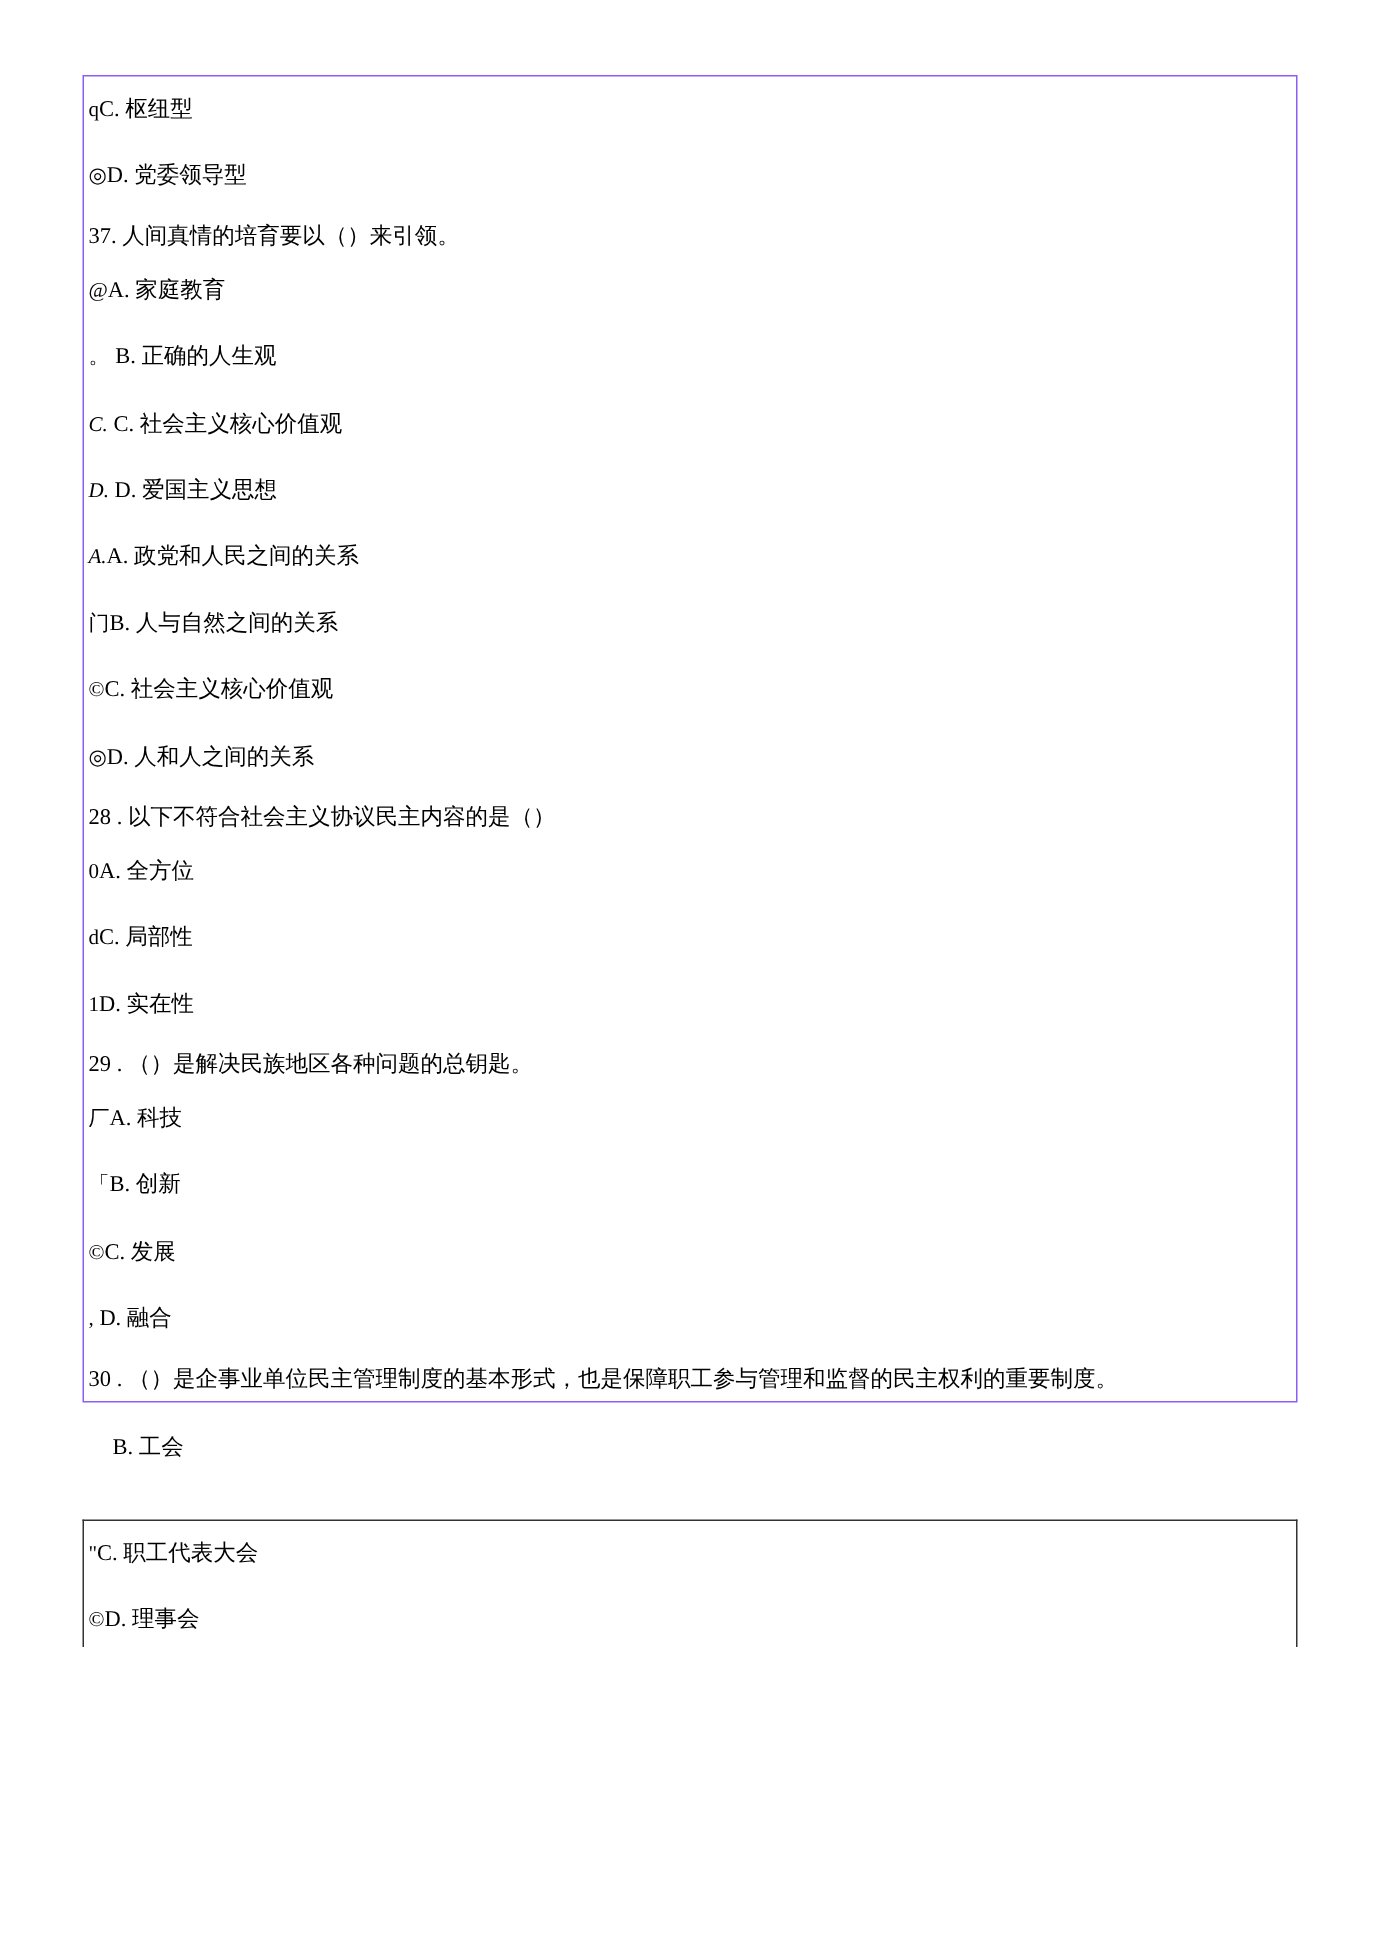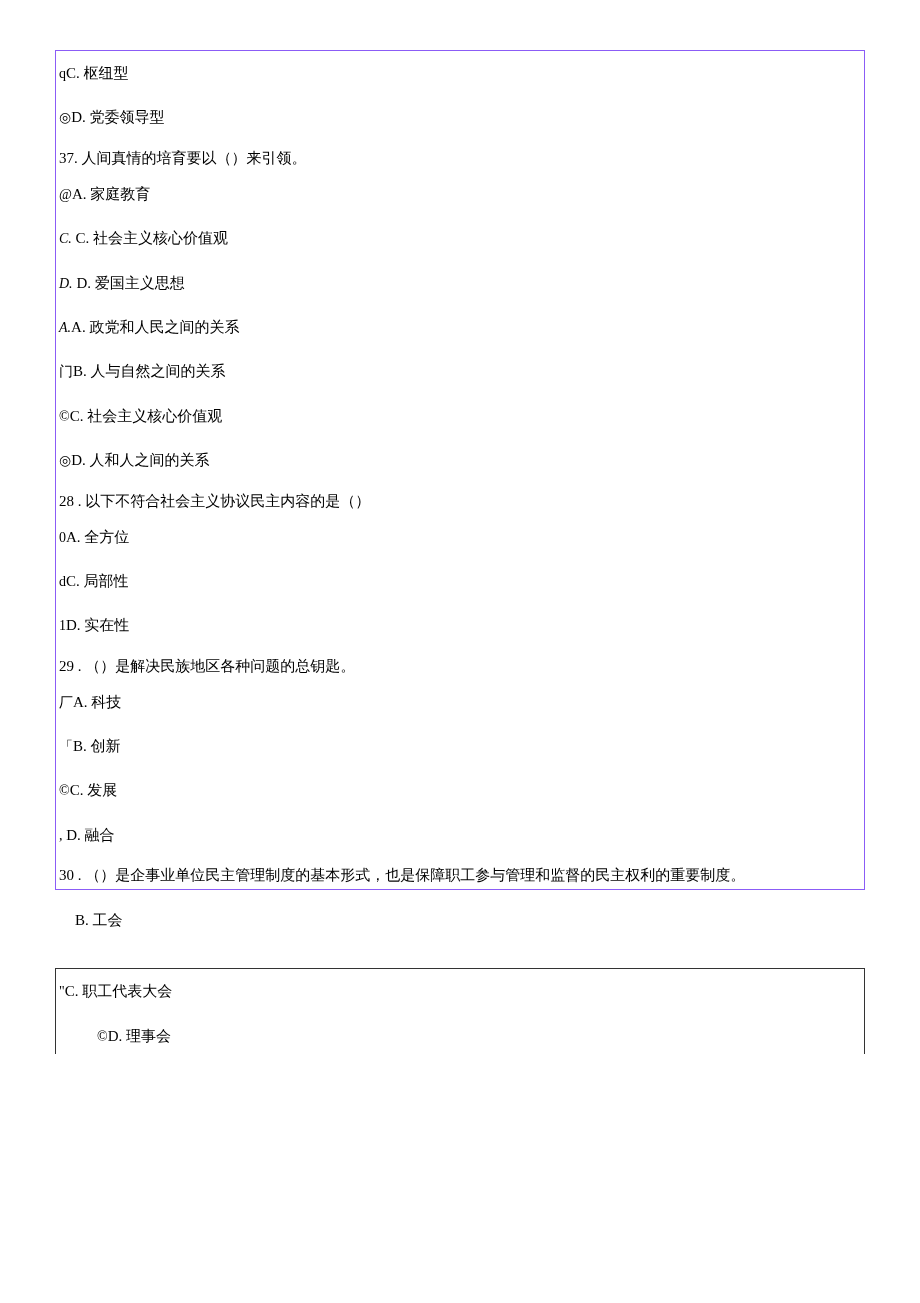--- a/index.html
+++ b/index.html
@@ -21,32 +21,33 @@
     }
     .line.tight { padding-top: 6px; padding-bottom: 2px; }
     .standalone {
       padding: 18px 0 18px 20px;
     }
     .box2 {
       border: 1px solid #333;
       border-bottom: none;
       margin-top: 18px;
     }
-    .box2 .line:last-child { padding-bottom: 6px; margin-left: 38px; }
+    .box2 .line:last-child { padding-bottom: 6px; }
     .prefix { font-size: 14px; }
     .italic { font-style: italic; }
   </style>
 </head>
 <body>
 
 <div class="box">
   <div class="line"><span class="prefix">q</span><span>C. 枢纽型</span></div>
   <div class="line"><span class="prefix">◎</span><span>D. 党委领导型</span></div>
   <div class="line tight">37. 人间真情的培育要以（）来引领。</div>
   <div class="line"><span class="prefix">@</span><span>A. 家庭教育</span></div>
+  <div class="line"><span class="prefix">。</span> <span>B. 正确的人生观</span></div>
   <div class="line"><span class="prefix italic">C.</span> <span>C. 社会主义核心价值观</span></div>
   <div class="line"><span class="prefix italic">D.</span> <span>D. 爱国主义思想</span></div>
   <div class="line"><span class="prefix italic">A.</span><span>A. 政党和人民之间的关系</span></div>
   <div class="line"><span class="prefix">门</span><span>B. 人与自然之间的关系</span></div>
   <div class="line"><span class="prefix">©</span><span>C. 社会主义核心价值观</span></div>
   <div class="line"><span class="prefix">◎</span><span>D. 人和人之间的关系</span></div>
   <div class="line tight">28 . 以下不符合社会主义协议民主内容的是（）</div>
   <div class="line"><span class="prefix">0</span><span>A. 全方位</span></div>
   <div class="line"><span class="prefix">d</span><span>C. 局部性</span></div>
   <div class="line"><span class="prefix">1</span><span>D. 实在性</span></div>

